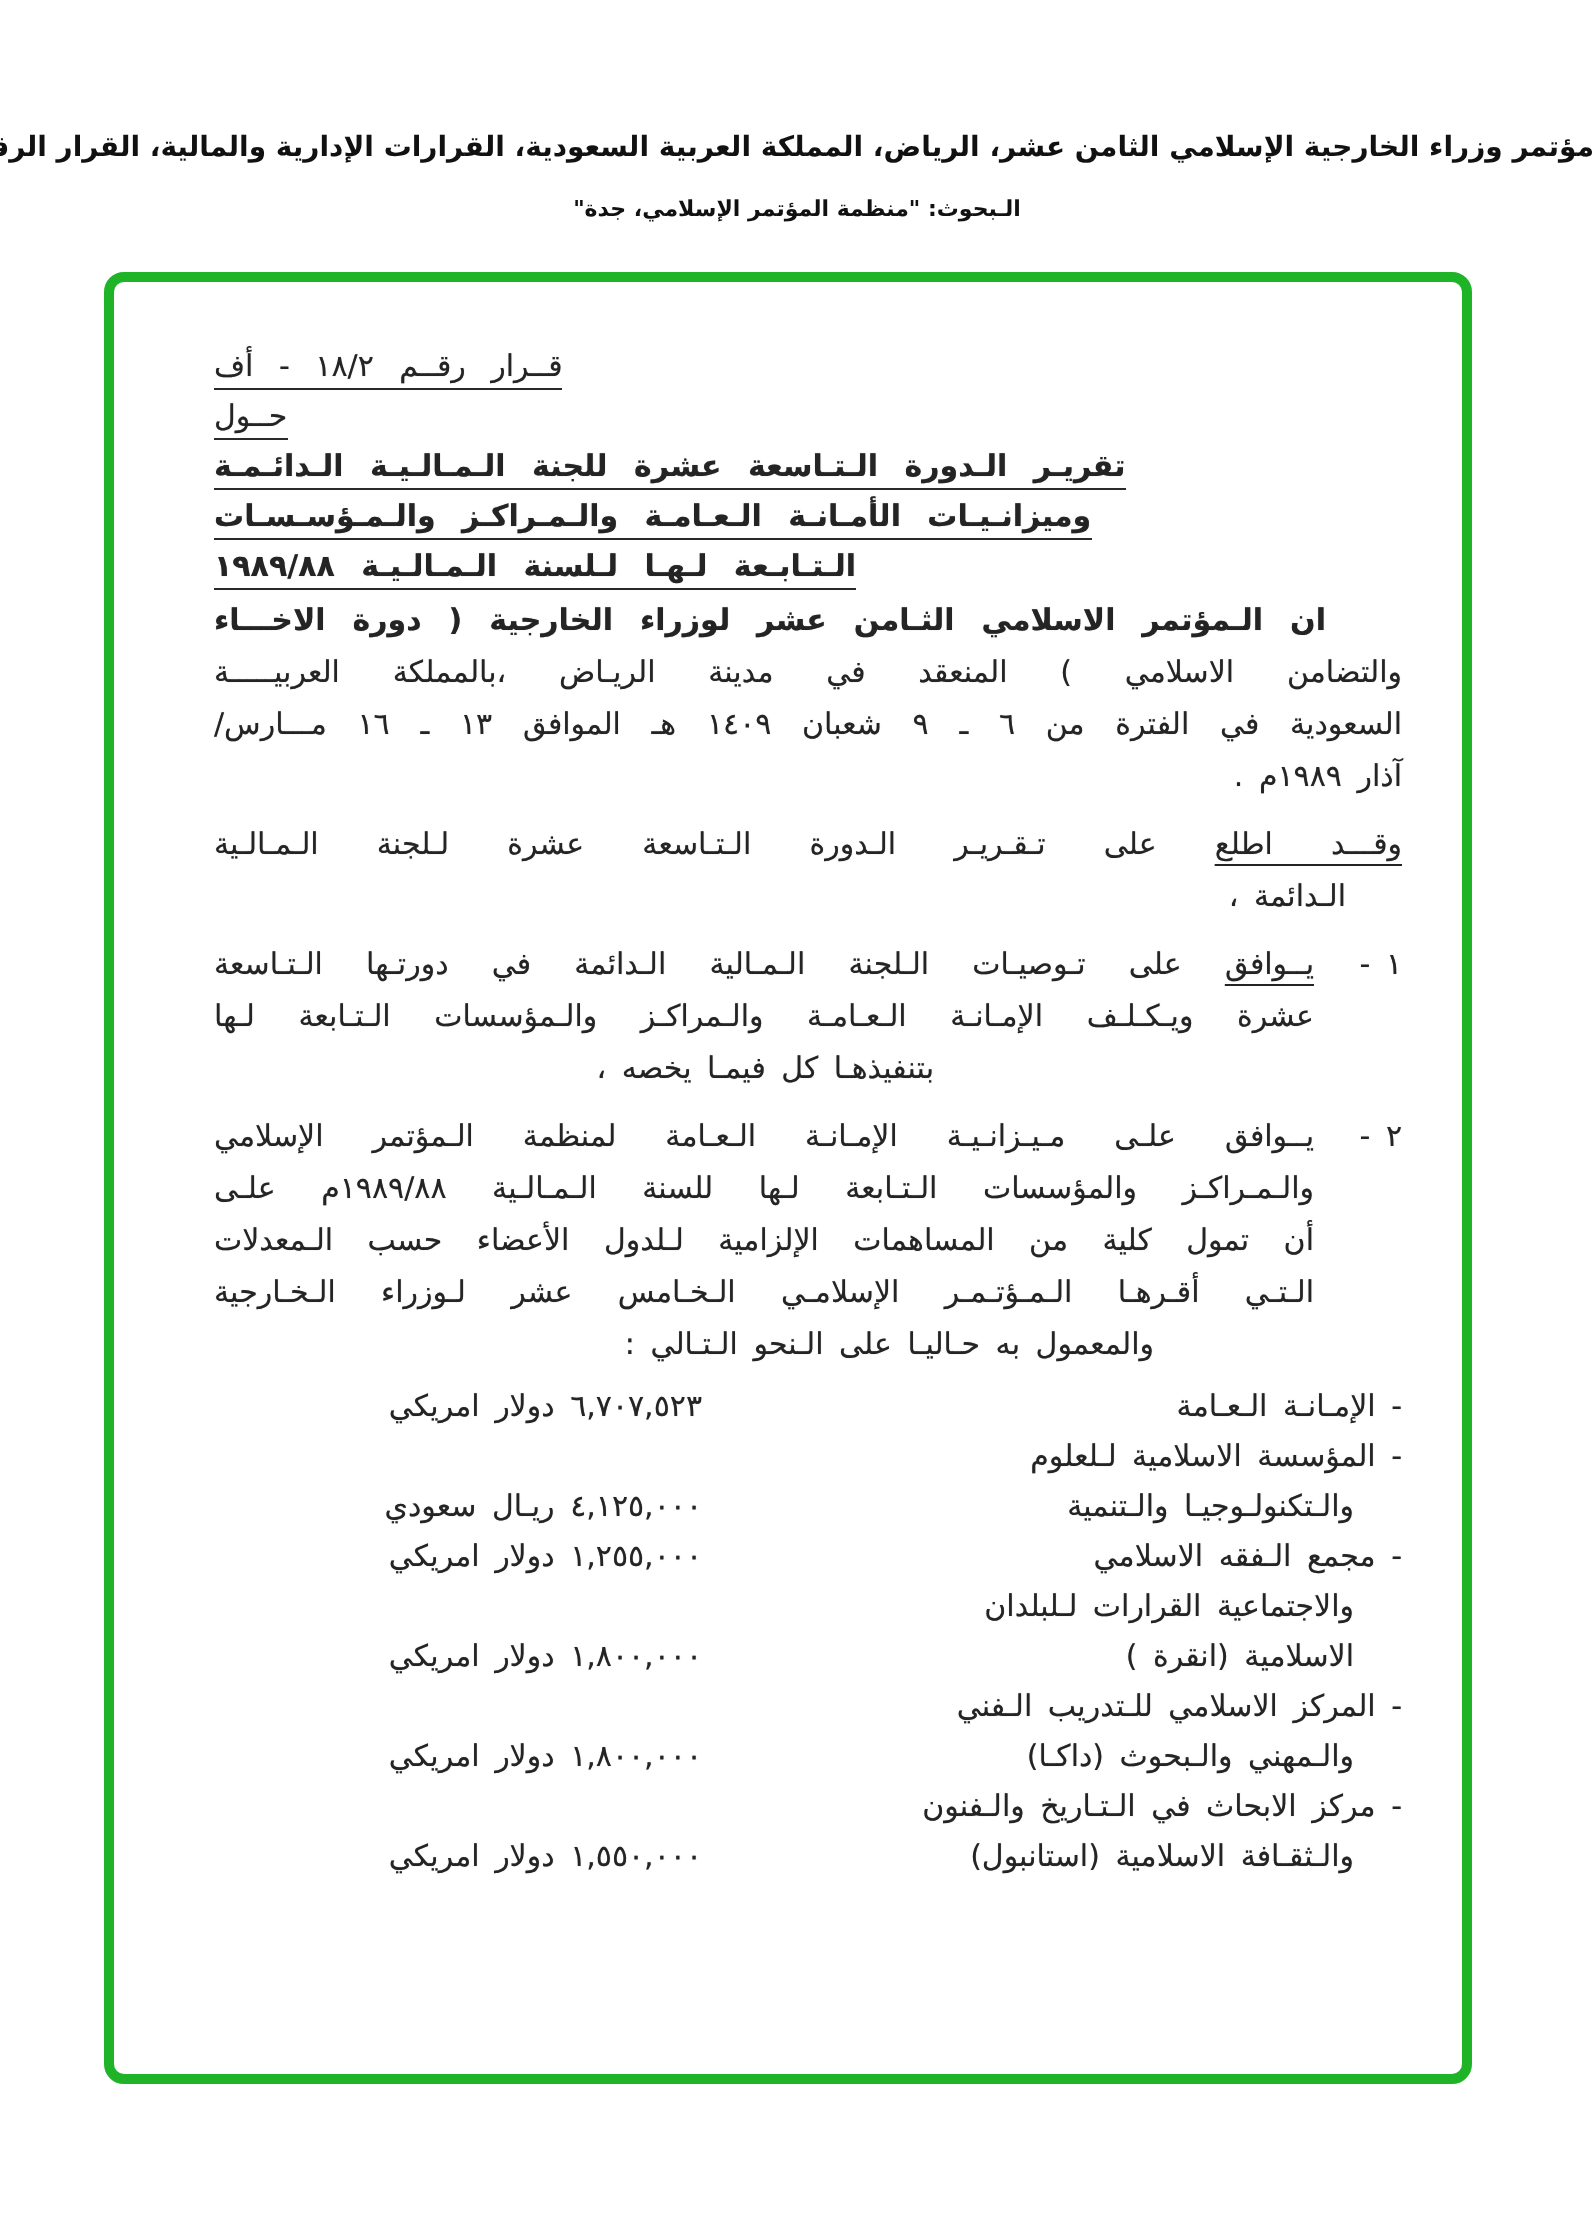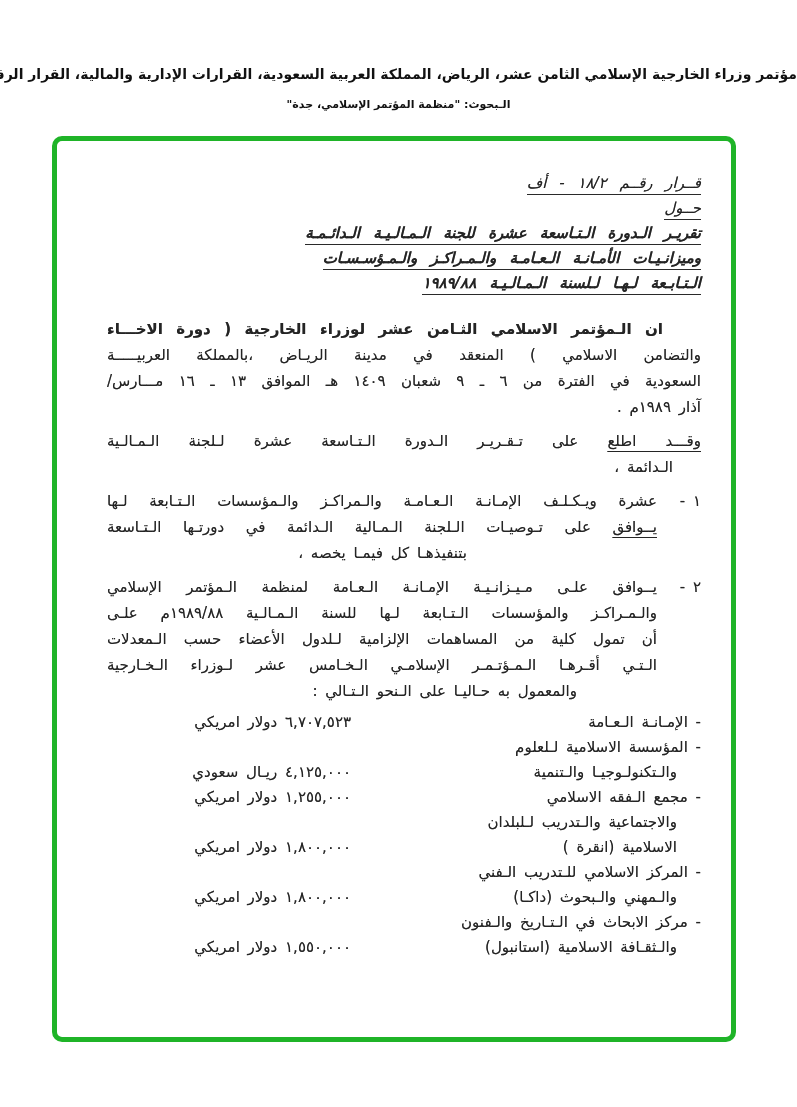--- a/index.html
+++ b/index.html
@@ -20,21 +20,21 @@
   .frame{
     position:absolute;left:52px;top:136px;width:674px;height:896px;
     border:5px solid #1fb428;border-radius:10px;background:#fff;
   }
   .doc{
     position:absolute;inset:0;direction:rtl;padding:30px 30px 0 50px;
     font-size:15px;line-height:26px;color:#242424;word-spacing:3px;
     text-shadow:0 0 .4px #24242488;
   }
   
-  .title-block{text-align:right;line-height:25px;margin-bottom:20px;font-style:italic;}
+  .title-block{text-align:left;line-height:25px;margin-bottom:1px;}
   .tline span{border-bottom:1.5px solid #2a2a2a;padding-bottom:2px;letter-spacing:2px;word-spacing:8px;}
   .tline.bold span{font-weight:bold;letter-spacing:1.5px;}
   
   .line{text-align:right;}
   .line.fill{text-align:justify;text-align-last:justify;}
   .u{text-decoration:underline;text-decoration-thickness:1px;text-underline-offset:5px;}
   .para{margin-bottom:8px;}
   .item{display:flex;margin-top:8px;margin-bottom:6px;}
   .num{flex:0 0 44px;white-space:nowrap;}
   .ibody{flex:1;min-width:0;}
@@ -72,22 +72,22 @@
         </div>
         <div class="para">
           <div class="line fill"><span class="u">وقـــد اطلع</span> على تـقـريـر الـدورة الـتـاسعة عشرة لـلجنة الـمـالـية</div>
           <div class="line" style="margin-right: 28px;">الـدائمة ،</div>
         </div>
       </div>
     <div id="items">
         <div class="item">
           <div class="num">١ -</div>
           <div class="ibody">
+            <div class="line fill"><span class="u">يــوافق</span> على تـوصيـات الـلجنة الـمـالية الـدائمة في دورتـها الـتـاسعة</div>
             <div class="line fill">عشرة ويـكـلـف الإمـانـة الـعـامـة والـمراكـز والـمؤسسات الـتـابعة لـها</div>
-            <div class="line fill"><span class="u">يــوافق</span> على تـوصيـات الـلجنة الـمـالية الـدائمة في دورتـها الـتـاسعة</div>
             <div class="line" style="margin-right: 190px;">بتنفيذهـا كل فيمـا يخصه ،</div>
           </div>
         </div>
         <div class="item">
           <div class="num">٢ -</div>
           <div class="ibody">
             <div class="line fill">يــوافق علـى مـيـزانـيـة الإمـانـة الـعـامة لمنظمة الـمؤتمر الإسلامي</div>
             <div class="line fill">والـمـراكـز والمؤسسات الـتـابعة لـها للسنة الـمـالـية ١٩٨٩/٨٨م علـى</div>
             <div class="line fill">أن تمول كلية من المساهمات الإلزامية لـلدول الأعضاء حسب الـمعدلات</div>
             <div class="line fill">الـتـي أقـرهـا الـمـؤتـمـر الإسلامـي الـخـامس عشر لـوزراء الـخـارجية</div>
@@ -110,21 +110,21 @@
           <div class="bamount">٤,١٢٥,٠٠٠ ريـال سعودي</div>
         </div>
         <div class="brow">
           <div class="blabels">
             <div class="bl">- مجمع الـفقه الاسلامي</div>
           </div>
           <div class="bamount">١,٢٥٥,٠٠٠ دولار امريكي</div>
         </div>
         <div class="brow">
           <div class="blabels">
-            <div class="bl cont">والاجتماعية والـتدريب لـلبلدان</div>
+            <div class="bl cont">والاجتماعية القرارات لـلبلدان</div>
             <div class="bl cont">الاسلامية (انقرة )</div>
           </div>
           <div class="bamount">١,٨٠٠,٠٠٠ دولار امريكي</div>
         </div>
         <div class="brow">
           <div class="blabels">
             <div class="bl">- المركز الاسلامي للـتدريب الـفني</div>
             <div class="bl cont">والـمهني والـبحوث (داكـا)</div>
           </div>
           <div class="bamount">١,٨٠٠,٠٠٠ دولار امريكي</div>

